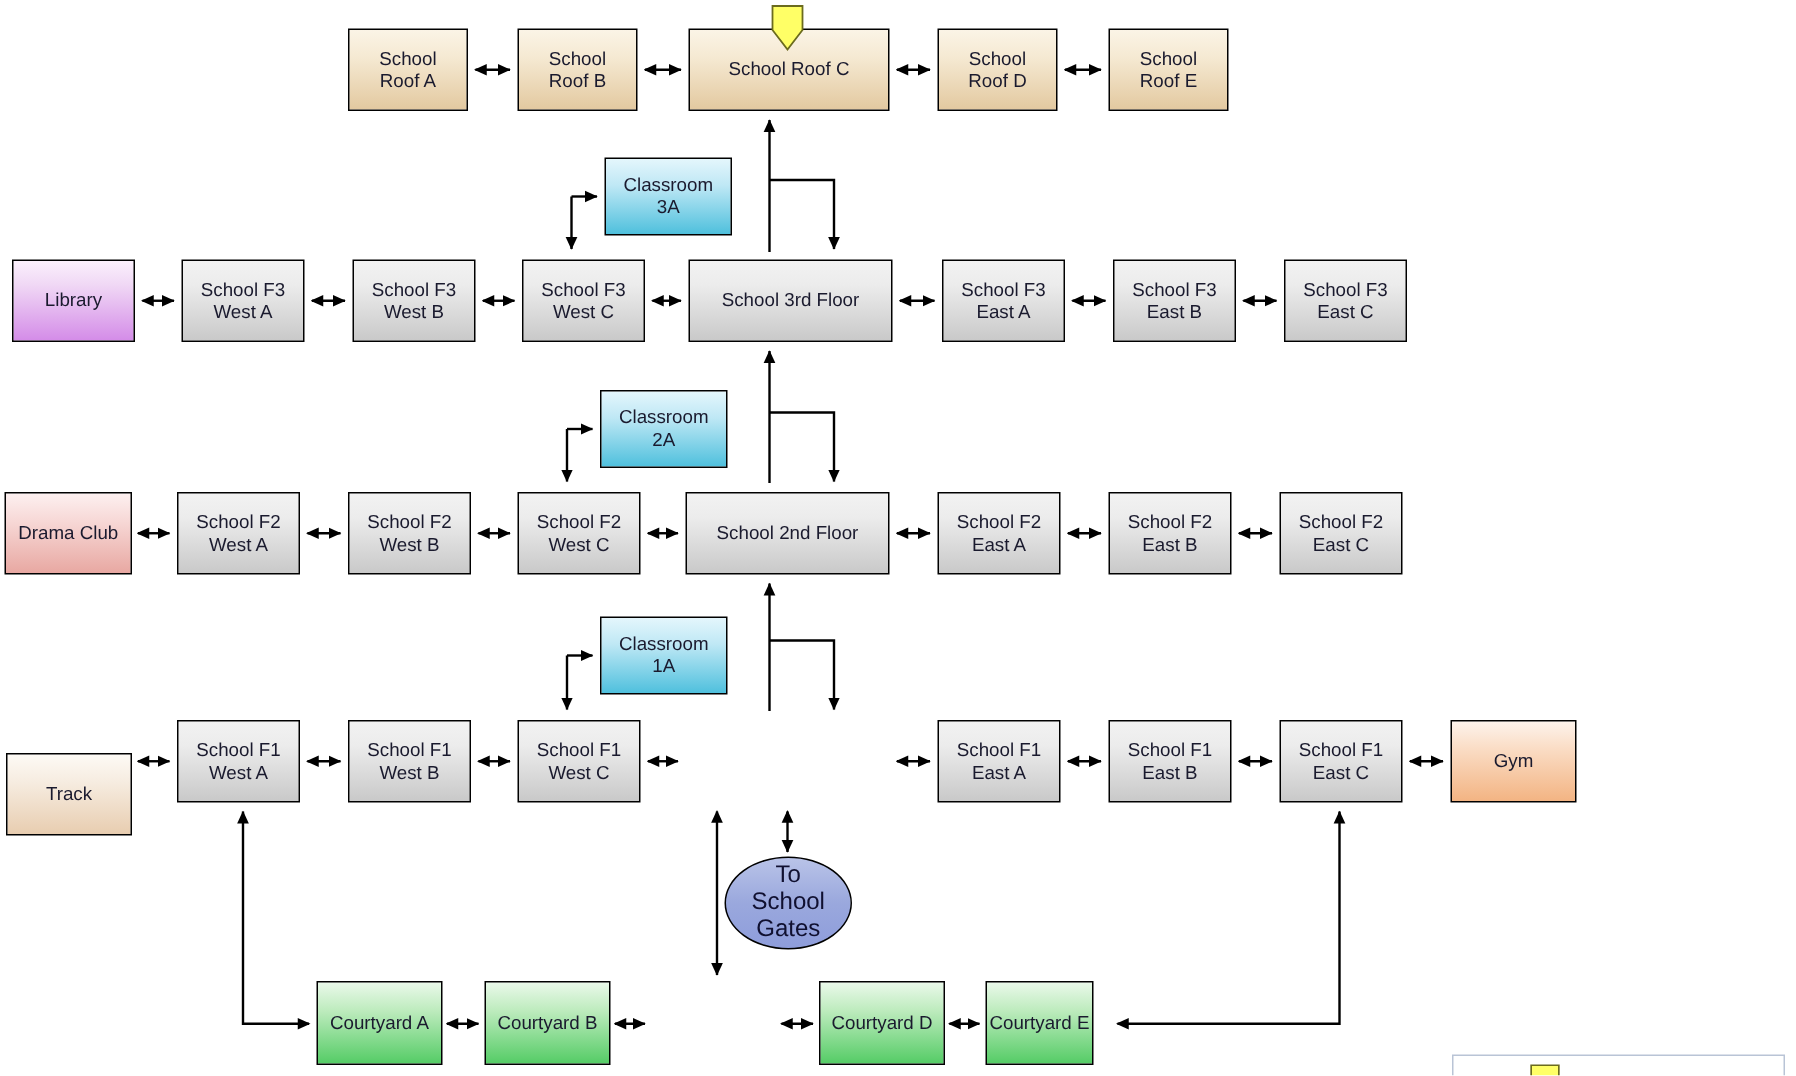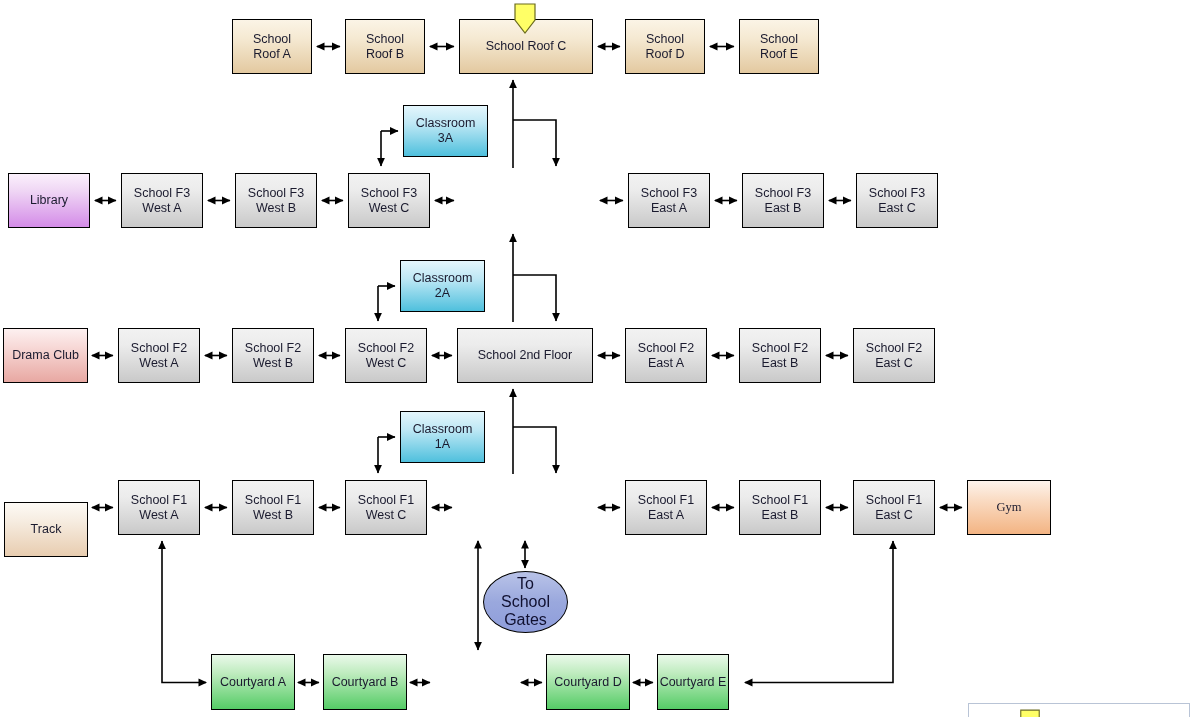--- a/index.html
+++ b/index.html
@@ -42,21 +42,21 @@
     z-index: 3;
   }
   
   .c-gray   { background: linear-gradient(180deg,#f2f2f2 0%, #ececec 30%, #c9c9c9 100%); }
   .c-tan    { background: linear-gradient(180deg,#fbf4e6 0%, #f5e9d2 35%, #e3c9a0 100%); }
   .c-blue   { background: linear-gradient(180deg,#e4f6fc 0%, #bfe8f5 35%, #4fc0dd 100%); }
   .c-green  { background: linear-gradient(180deg,#eaf9ea 0%, #bdebbd 35%, #55cc66 100%); }
   .c-purple { background: linear-gradient(180deg,#fbf0fc 0%, #f0d8f5 30%, #d48ce8 100%); }
   .c-pink   { background: linear-gradient(180deg,#fdf0f0 0%, #f7d8d6 35%, #e8a8a2 100%); }
   .c-track  { background: linear-gradient(180deg,#fdfaf5 0%, #f6ece0 35%, #e8cdb0 100%); }
-  .c-orange { background: linear-gradient(180deg,#fdf3ec 0%, #fadcc4 35%, #f3b483 100%); font-family: Liberation Serif, serif; }
+  .c-orange { background: linear-gradient(180deg,#fdf3ec 0%, #fadcc4 35%, #f3b483 100%); }
 
   .ellipse-node {
     position: absolute;
     box-sizing: border-box;
     border: 1px solid #000000;
     border-radius: 50%;
     background: linear-gradient(180deg,#b9c3e8 0%, #9aa8dd 50%, #8e9ddb 100%);
     display: flex;
     align-items: center;
     justify-content: center;
@@ -193,20 +193,21 @@
 
   <div class="node c-gray" style="left:121px;top:173px;width:82px;height:55px;">School F3
 West A</div>
 
   <div class="node c-gray" style="left:235px;top:173px;width:82px;height:55px;">School F3
 West B</div>
 
   <div class="node c-gray" style="left:348px;top:173px;width:82px;height:55px;">School F3
 West C</div>
 
+  <div class="node c-gray" style="left:459px;top:173px;width:136px;height:55px;">School 3rd Floor</div>
 
   <div class="node c-gray" style="left:628px;top:173px;width:82px;height:55px;">School F3
 East A</div>
 
   <div class="node c-gray" style="left:742px;top:173px;width:82px;height:55px;">School F3
 East B</div>
 
   <div class="node c-gray" style="left:856px;top:173px;width:82px;height:55px;">School F3
 East C</div>
 

